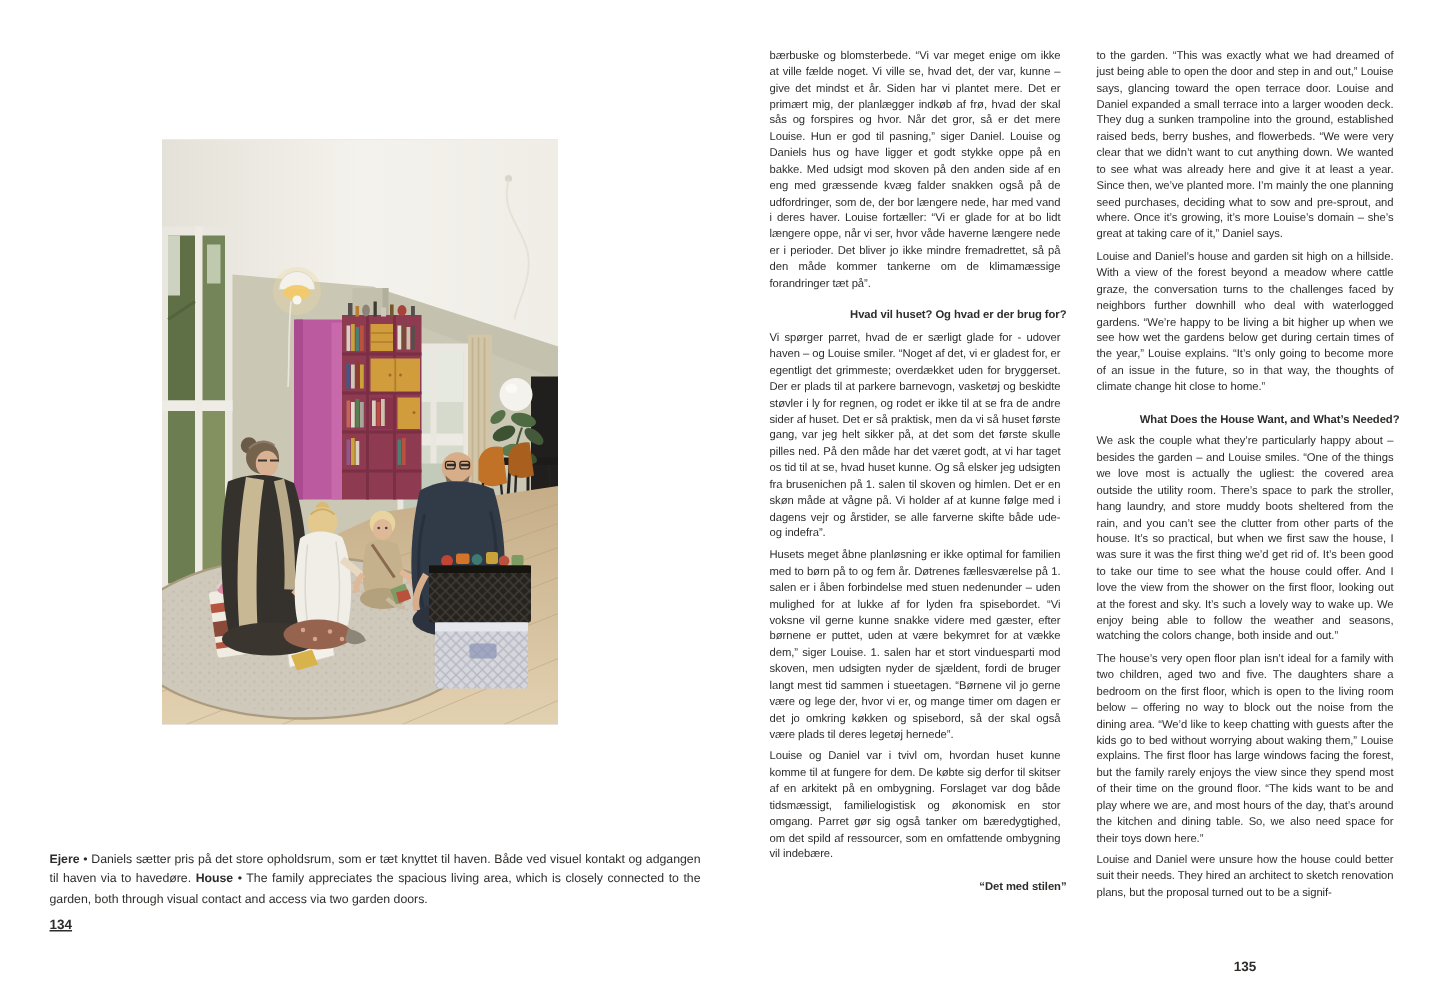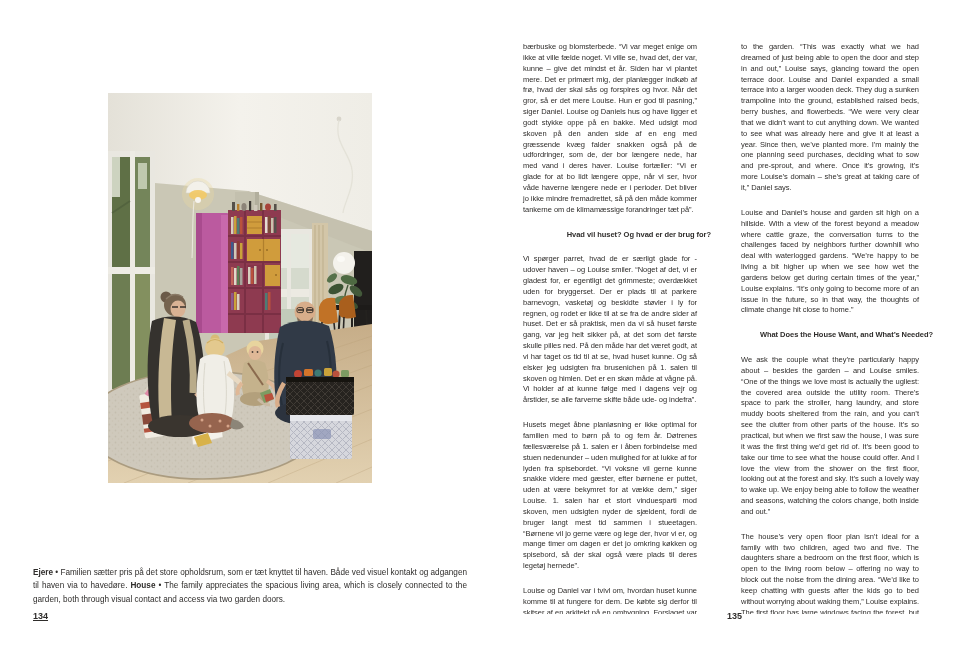--- a/index.html
+++ b/index.html
@@ -8,36 +8,36 @@
     font-family:"Liberation Sans", sans-serif; color:#2f2d2b; overflow:hidden;
   }
   
   .column {
     position:absolute; top:28px; height:586px; overflow:hidden;
     font-size:7.5px; line-height:10.85px; letter-spacing:-0.04px;
     text-align:justify; color:#2f2d2b;
   }
   #col1 { left:509px; width:202px; }
   #col2 { left:727px; width:206px; }
-  .column p.body { margin:14px; }
+  .column p.body { margin:4px; }
   .column h3.heading {
     margin:10.8px 0 0 0; font-size:7.5px; line-height:10.85px;
     font-weight:bold; text-align:right; letter-spacing:-0.04px;
   }
   .column h3.heading:first-child { margin-top:0; }
   
   .caption {
     position:absolute; left:33px; top:558px; width:434px;
     font-size:8.2px; line-height:13.3px; text-align:justify; color:#2f2d2b;
   }
   .caption b { font-weight:bold;margin-top:48px; }
   
   .pagenum { position:absolute; top:611px; font-size:9px; font-weight:bold; color:#2f2d2b; }
   #pn-left  { left:33px;text-decoration:underline; }
-  #pn-right { left:727px; width:206px; text-align:left; }
+  #pn-right { left:727px; width:206px; text-align:center;margin-top:28px; }
   
   figure.photo {
     position:absolute; left:108px; top:93px; width:264px; height:390px;
     margin:0; overflow:hidden; background:#d9d6c9;
   }
   figure.photo svg { display:block; }
 </style>
 </head>
 <body>
 
@@ -318,37 +318,38 @@
           <rect x="178" y="284" width="68" height="38" rx="2" fill="url(#lattice)" opacity="0.8"></rect>
           <rect x="178" y="284" width="68" height="5" fill="#16140f"></rect>
           <rect x="182" y="322" width="62" height="44" rx="2" fill="#d6d7dd"></rect>
           <rect x="182" y="322" width="62" height="44" rx="2" fill="url(#lattice2)" opacity="0.8"></rect>
           <rect x="182" y="322" width="62" height="6" fill="#e6e7ec"></rect>
           <rect x="205" y="336" width="18" height="10" rx="2" fill="#8a93b5" opacity="0.7"></rect>
         </g>
       </svg>
     </figure>
 
-    <p class="caption"><b>Ejere</b> <span>•</span> <span>Familien sætter pris på det store opholdsrum, som er tæt knyttet til haven. Både ved visuel kontakt og adgangen til haven via to havedøre.</span> <b>House</b> <span>•</span> <span>The family appreciates the spacious living area, which is closely connected to the garden, both through visual contact and access via two garden doors.</span></p>
+    <p class="caption"><b>Ejere</b> <span>•</span> <span>Daniels sætter pris på det store opholdsrum, som er tæt knyttet til haven. Både ved visuel kontakt og adgangen til haven via to havedøre.</span> <b>House</b> <span>•</span> <span>The family appreciates the spacious living area, which is closely connected to the garden, both through visual contact and access via two garden doors.</span></p>
 
     <div class="pagenum" id="pn-left">134</div>
   </div>
 
   <div>
     <div class="column" id="col1">
         <p class="body">bærbuske og blomsterbede. “Vi var meget enige om ikke at ville fælde noget. Vi ville se, hvad det, der var, kunne – give det mindst et år. Siden har vi plantet mere. Det er primært mig, der planlægger indkøb af frø, hvad der skal sås og forspires og hvor. Når det gror, så er det mere Louise. Hun er god til pasning,” siger Daniel. Louise og Daniels hus og have ligger et godt stykke oppe på en bakke. Med udsigt mod skoven på den anden side af en eng med græssende kvæg falder snakken også på de udfordringer, som de, der bor længere nede, har med vand i deres haver. Louise fortæller: “Vi er glade for at bo lidt længere oppe, når vi ser, hvor våde haverne længere nede er i perioder. Det bliver jo ikke mindre fremadrettet, så på den måde kommer tankerne om de klimamæssige forandringer tæt på”.</p>
         <h3 class="heading">Hvad vil huset? Og hvad er der brug for?</h3>
         <p class="body">Vi spørger parret, hvad de er særligt glade for - udover haven – og Louise smiler. “Noget af det, vi er gladest for, er egentligt det grimmeste; overdækket uden for bryggerset. Der er plads til at parkere barnevogn, vasketøj og beskidte støvler i ly for regnen, og rodet er ikke til at se fra de andre sider af huset. Det er så praktisk, men da vi så huset første gang, var jeg helt sikker på, at det som det første skulle pilles ned. På den måde har det været godt, at vi har taget os tid til at se, hvad huset kunne. Og så elsker jeg udsigten fra brusenichen på 1. salen til skoven og himlen. Det er en skøn måde at vågne på. Vi holder af at kunne følge med i dagens vejr og årstider, se alle farverne skifte både ude- og indefra”.</p>
         <p class="body">Husets meget åbne planløsning er ikke optimal for familien med to børn på to og fem år. Døtrenes fællesværelse på 1. salen er i åben forbindelse med stuen nedenunder – uden mulighed for at lukke af for lyden fra spisebordet. “Vi voksne vil gerne kunne snakke videre med gæster, efter børnene er puttet, uden at være bekymret for at vække dem,” siger Louise. 1. salen har et stort vinduesparti mod skoven, men udsigten nyder de sjældent, fordi de bruger langt mest tid sammen i stueetagen. “Børnene vil jo gerne være og lege der, hvor vi er, og mange timer om dagen er det jo omkring køkken og spisebord, så der skal også være plads til deres legetøj hernede”.</p>
         <p class="body">Louise og Daniel var i tvivl om, hvordan huset kunne komme til at fungere for dem. De købte sig derfor til skitser af en arkitekt på en ombygning. Forslaget var dog både tidsmæssigt, familielogistisk og økonomisk en stor omgang. Parret gør sig også tanker om bæredygtighed, om det spild af ressourcer, som en omfattende ombygning vil indebære.</p>
         <h3 class="heading">“Det med stilen”</h3>
       </div>
     <div class="column" id="col2">
         <p class="body">to the garden. “This was exactly what we had dreamed of just being able to open the door and step in and out,” Louise says, glancing toward the open terrace door. Louise and Daniel expanded a small terrace into a larger wooden deck. They dug a sunken trampoline into the ground, established raised beds, berry bushes, and flowerbeds. “We were very clear that we didn’t want to cut anything down. We wanted to see what was already here and give it at least a year. Since then, we’ve planted more. I’m mainly the one planning seed purchases, deciding what to sow and pre-sprout, and where. Once it’s growing, it’s more Louise’s domain – she’s great at taking care of it,” Daniel says.</p>
         <p class="body">Louise and Daniel’s house and garden sit high on a hillside. With a view of the forest beyond a meadow where cattle graze, the conversation turns to the challenges faced by neighbors further downhill who deal with waterlogged gardens. “We’re happy to be living a bit higher up when we see how wet the gardens below get during certain times of the year,” Louise explains. “It’s only going to become more of an issue in the future, so in that way, the thoughts of climate change hit close to home.”</p>
         <h3 class="heading">What Does the House Want, and What’s Needed?</h3>
         <p class="body">We ask the couple what they’re particularly happy about – besides the garden – and Louise smiles. “One of the things we love most is actually the ugliest: the covered area outside the utility room. There’s space to park the stroller, hang laundry, and store muddy boots sheltered from the rain, and you can’t see the clutter from other parts of the house. It’s so practical, but when we first saw the house, I was sure it was the first thing we’d get rid of. It’s been good to take our time to see what the house could offer. And I love the view from the shower on the first floor, looking out at the forest and sky. It’s such a lovely way to wake up. We enjoy being able to follow the weather and seasons, watching the colors change, both inside and out.”</p>
         <p class="body">The house’s very open floor plan isn’t ideal for a family with two children, aged two and five. The daughters share a bedroom on the first floor, which is open to the living room below – offering no way to block out the noise from the dining area. “We’d like to keep chatting with guests after the kids go to bed without worrying about waking them,” Louise explains. The first floor has large windows facing the forest, but the family rarely enjoys the view since they spend most of their time on the ground floor. “The kids want to be and play where we are, and most hours of the day, that’s around the kitchen and dining table. So, we also need space for their toys down here.”</p>
+        <p class="body">Louise and Daniel were unsure how the house could better suit their needs. They hired an architect to sketch renovation plans, but the proposal turned out to be a signif-</p>
       </div>
     <div class="pagenum" id="pn-right">135</div>
   </div>
 
 </div>
 
 </body></html>

